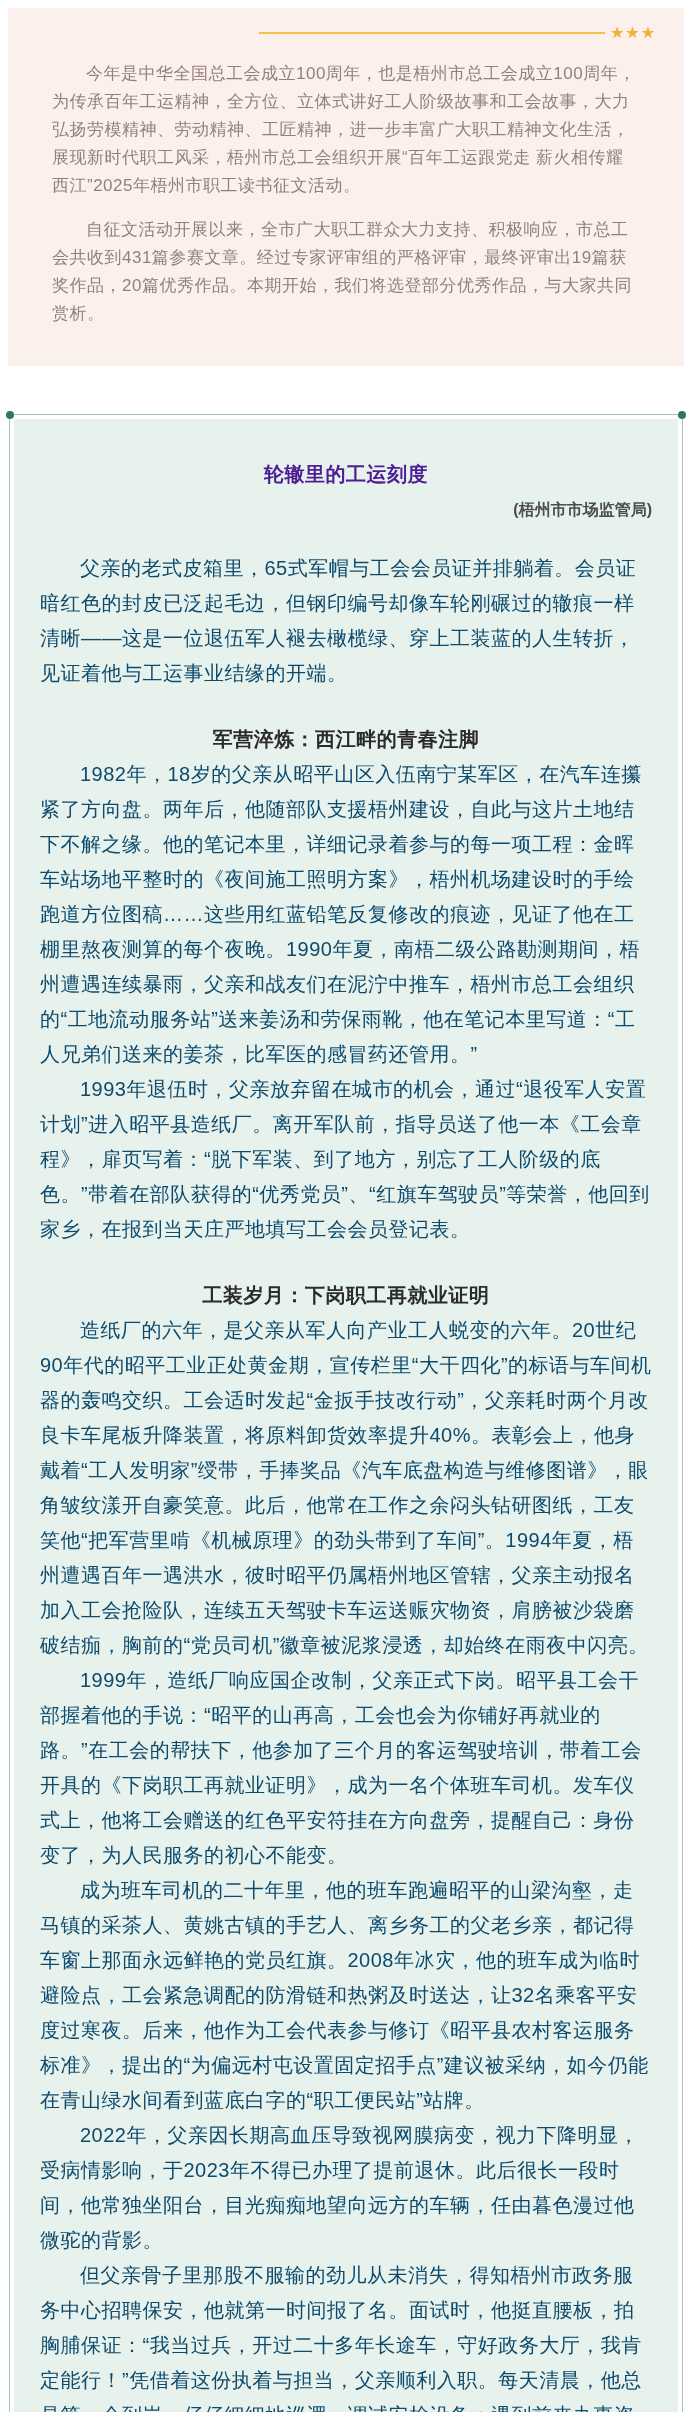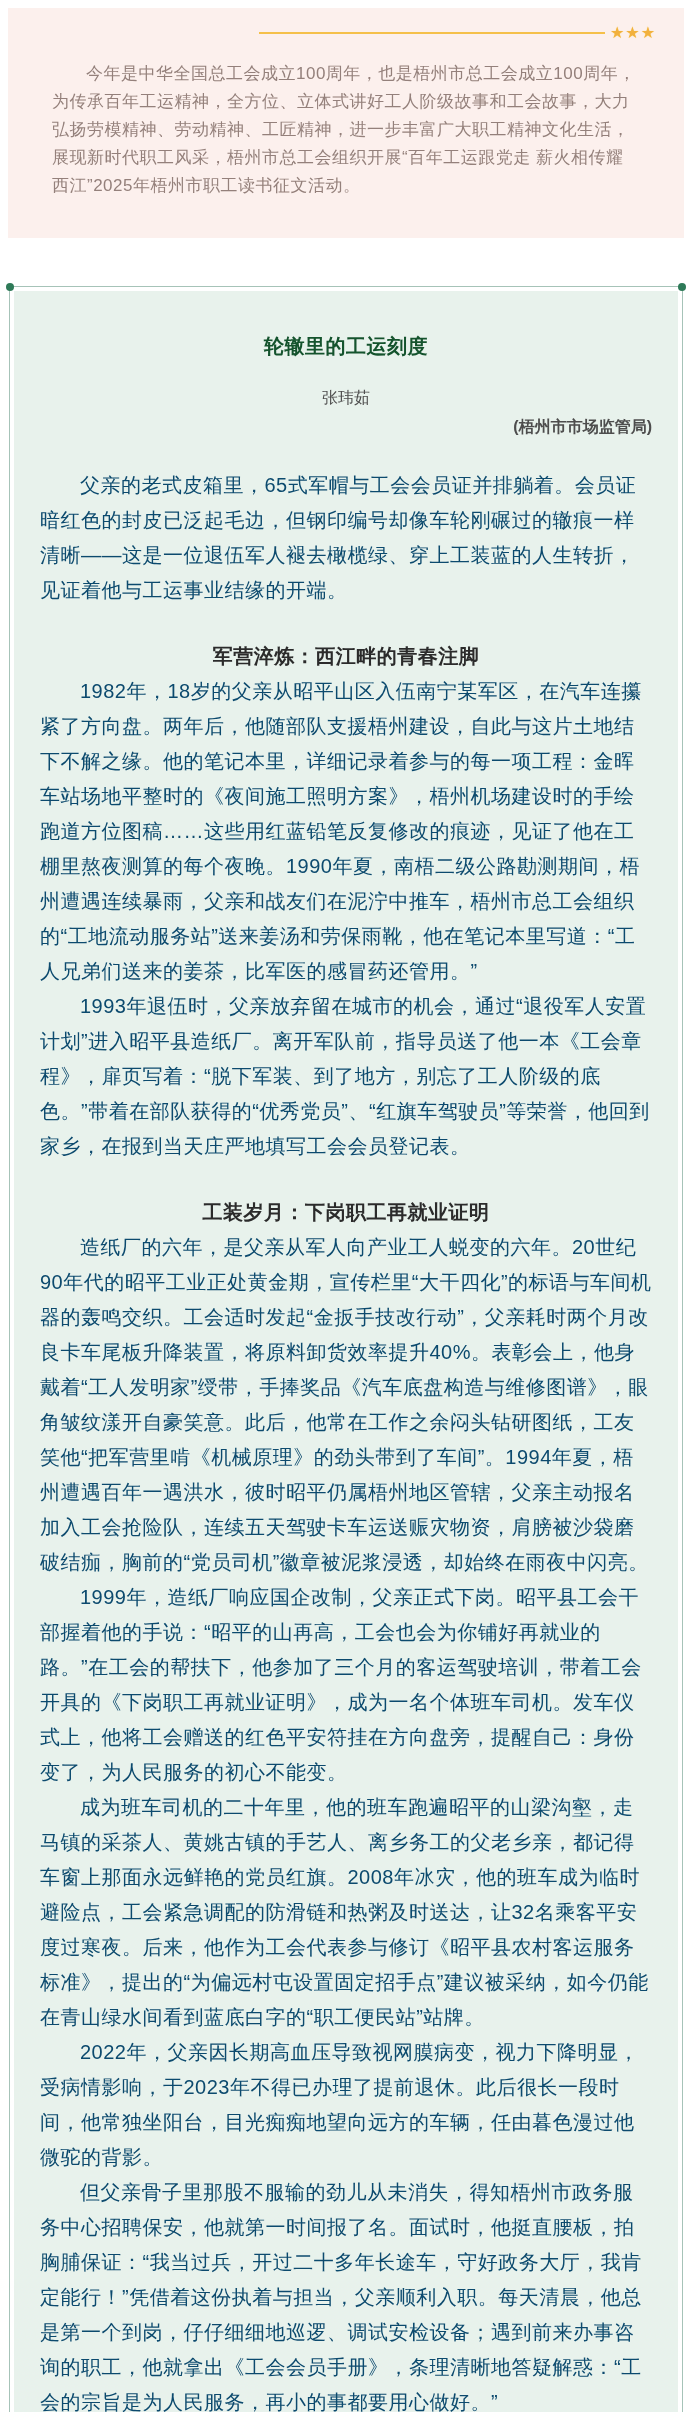--- a/index.html
+++ b/index.html
@@ -68,22 +68,22 @@
   .dot-tr { right: -4px; top: -4px; }
 
   .article-panel {
     background: #e8f2ec;
     padding: 42px 26px 44px 26px;
   }
   .article-title {
     text-align: center;
     font-size: 20px;
     font-weight: bold;
-    color: #14532d;
-    margin: 0 0 28px 0;
+    color: #4c1d95;
+    margin: 0 0 12px 0;
     letter-spacing: 0.5px;
   }
   .article-author {
     text-align: center;
     font-size: 16px;
     color: #4d4d4d;
     margin: 0 0 8px 0;
   }
   .article-affiliation {
     text-align: right;
@@ -115,30 +115,30 @@
 
 <div class="page">
 
   <div class="editor-box">
     <div class="decor-row">
       <div class="decor-line"></div>
       <span class="decor-stars">★★★</span>
     </div>
     <div class="editor-text">
       <p class="ed-para">今年是中华全国总工会成立100周年，也是梧州市总工会成立100周年，为传承百年工运精神，全方位、立体式讲好工人阶级故事和工会故事，大力弘扬劳模精神、劳动精神、工匠精神，进一步丰富广大职工精神文化生活，展现新时代职工风采，梧州市总工会组织开展“百年工运跟党走 薪火相传耀西江”2025年梧州市职工读书征文活动。</p>
+      <p class="ed-para">自征文活动开展以来，全市广大职工群众大力支持、积极响应，市总工会共收到431篇参赛文章。经过专家评审组的严格评审，最终评审出19篇获奖作品，20篇优秀作品。本期开始，我们将选登部分优秀作品，与大家共同赏析。</p>
     </div>
   </div>
 
   <div class="article-frame">
     <div class="corner-dot dot-tl"></div>
     <div class="corner-dot dot-tr"></div>
 
     <div class="article-panel">
       <h1 class="article-title">轮辙里的工运刻度</h1>
-      <p class="article-author">张玮茹</p>
       <p class="article-affiliation">(梧州市市场监管局)</p>
 
       <p class="body-para">父亲的老式皮箱里，65式军帽与工会会员证并排躺着。会员证暗红色的封皮已泛起毛边，但钢印编号却像车轮刚碾过的辙痕一样清晰——这是一位退伍军人褪去橄榄绿、穿上工装蓝的人生转折，见证着他与工运事业结缘的开端。</p>
 
       <h2 class="section-heading">军营淬炼：西江畔的青春注脚</h2>
       <p class="body-para">1982年，18岁的父亲从昭平山区入伍南宁某军区，在汽车连攥紧了方向盘。两年后，他随部队支援梧州建设，自此与这片土地结下不解之缘。他的笔记本里，详细记录着参与的每一项工程：金晖车站场地平整时的《夜间施工照明方案》，梧州机场建设时的手绘跑道方位图稿……这些用红蓝铅笔反复修改的痕迹，见证了他在工棚里熬夜测算的每个夜晚。1990年夏，南梧二级公路勘测期间，梧州遭遇连续暴雨，父亲和战友们在泥泞中推车，梧州市总工会组织的“工地流动服务站”送来姜汤和劳保雨靴，他在笔记本里写道：“工人兄弟们送来的姜茶，比军医的感冒药还管用。”</p>
       <p class="body-para">1993年退伍时，父亲放弃留在城市的机会，通过“退役军人安置计划”进入昭平县造纸厂。离开军队前，指导员送了他一本《工会章程》，扉页写着：“脱下军装、到了地方，别忘了工人阶级的底色。”带着在部队获得的“优秀党员”、“红旗车驾驶员”等荣誉，他回到家乡，在报到当天庄严地填写工会会员登记表。</p>
 
       <h2 class="section-heading">工装岁月：下岗职工再就业证明</h2>
       <p class="body-para">造纸厂的六年，是父亲从军人向产业工人蜕变的六年。20世纪90年代的昭平工业正处黄金期，宣传栏里“大干四化”的标语与车间机器的轰鸣交织。工会适时发起“金扳手技改行动”，父亲耗时两个月改良卡车尾板升降装置，将原料卸货效率提升40%。表彰会上，他身戴着“工人发明家”绶带，手捧奖品《汽车底盘构造与维修图谱》，眼角皱纹漾开自豪笑意。此后，他常在工作之余闷头钻研图纸，工友笑他“把军营里啃《机械原理》的劲头带到了车间”。1994年夏，梧州遭遇百年一遇洪水，彼时昭平仍属梧州地区管辖，父亲主动报名加入工会抢险队，连续五天驾驶卡车运送赈灾物资，肩膀被沙袋磨破结痂，胸前的“党员司机”徽章被泥浆浸透，却始终在雨夜中闪亮。</p>

